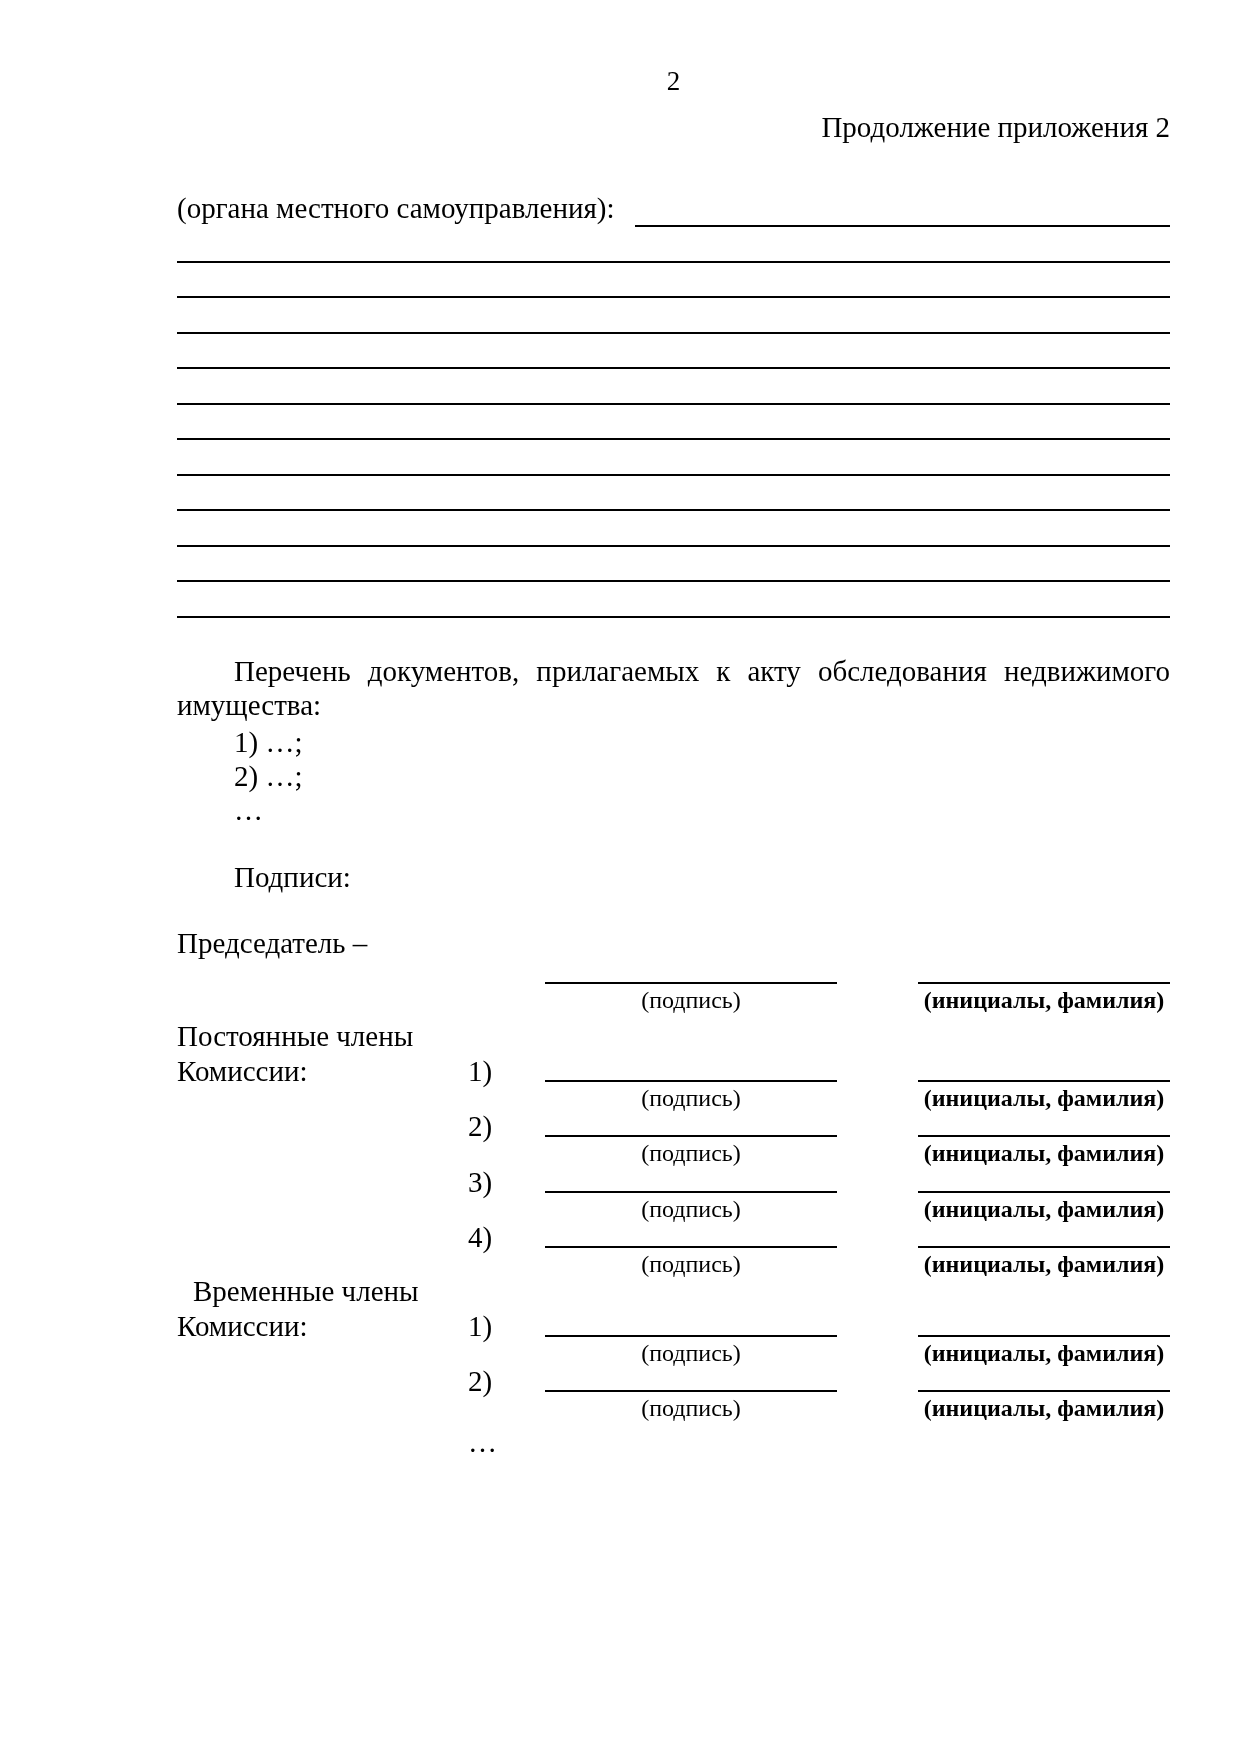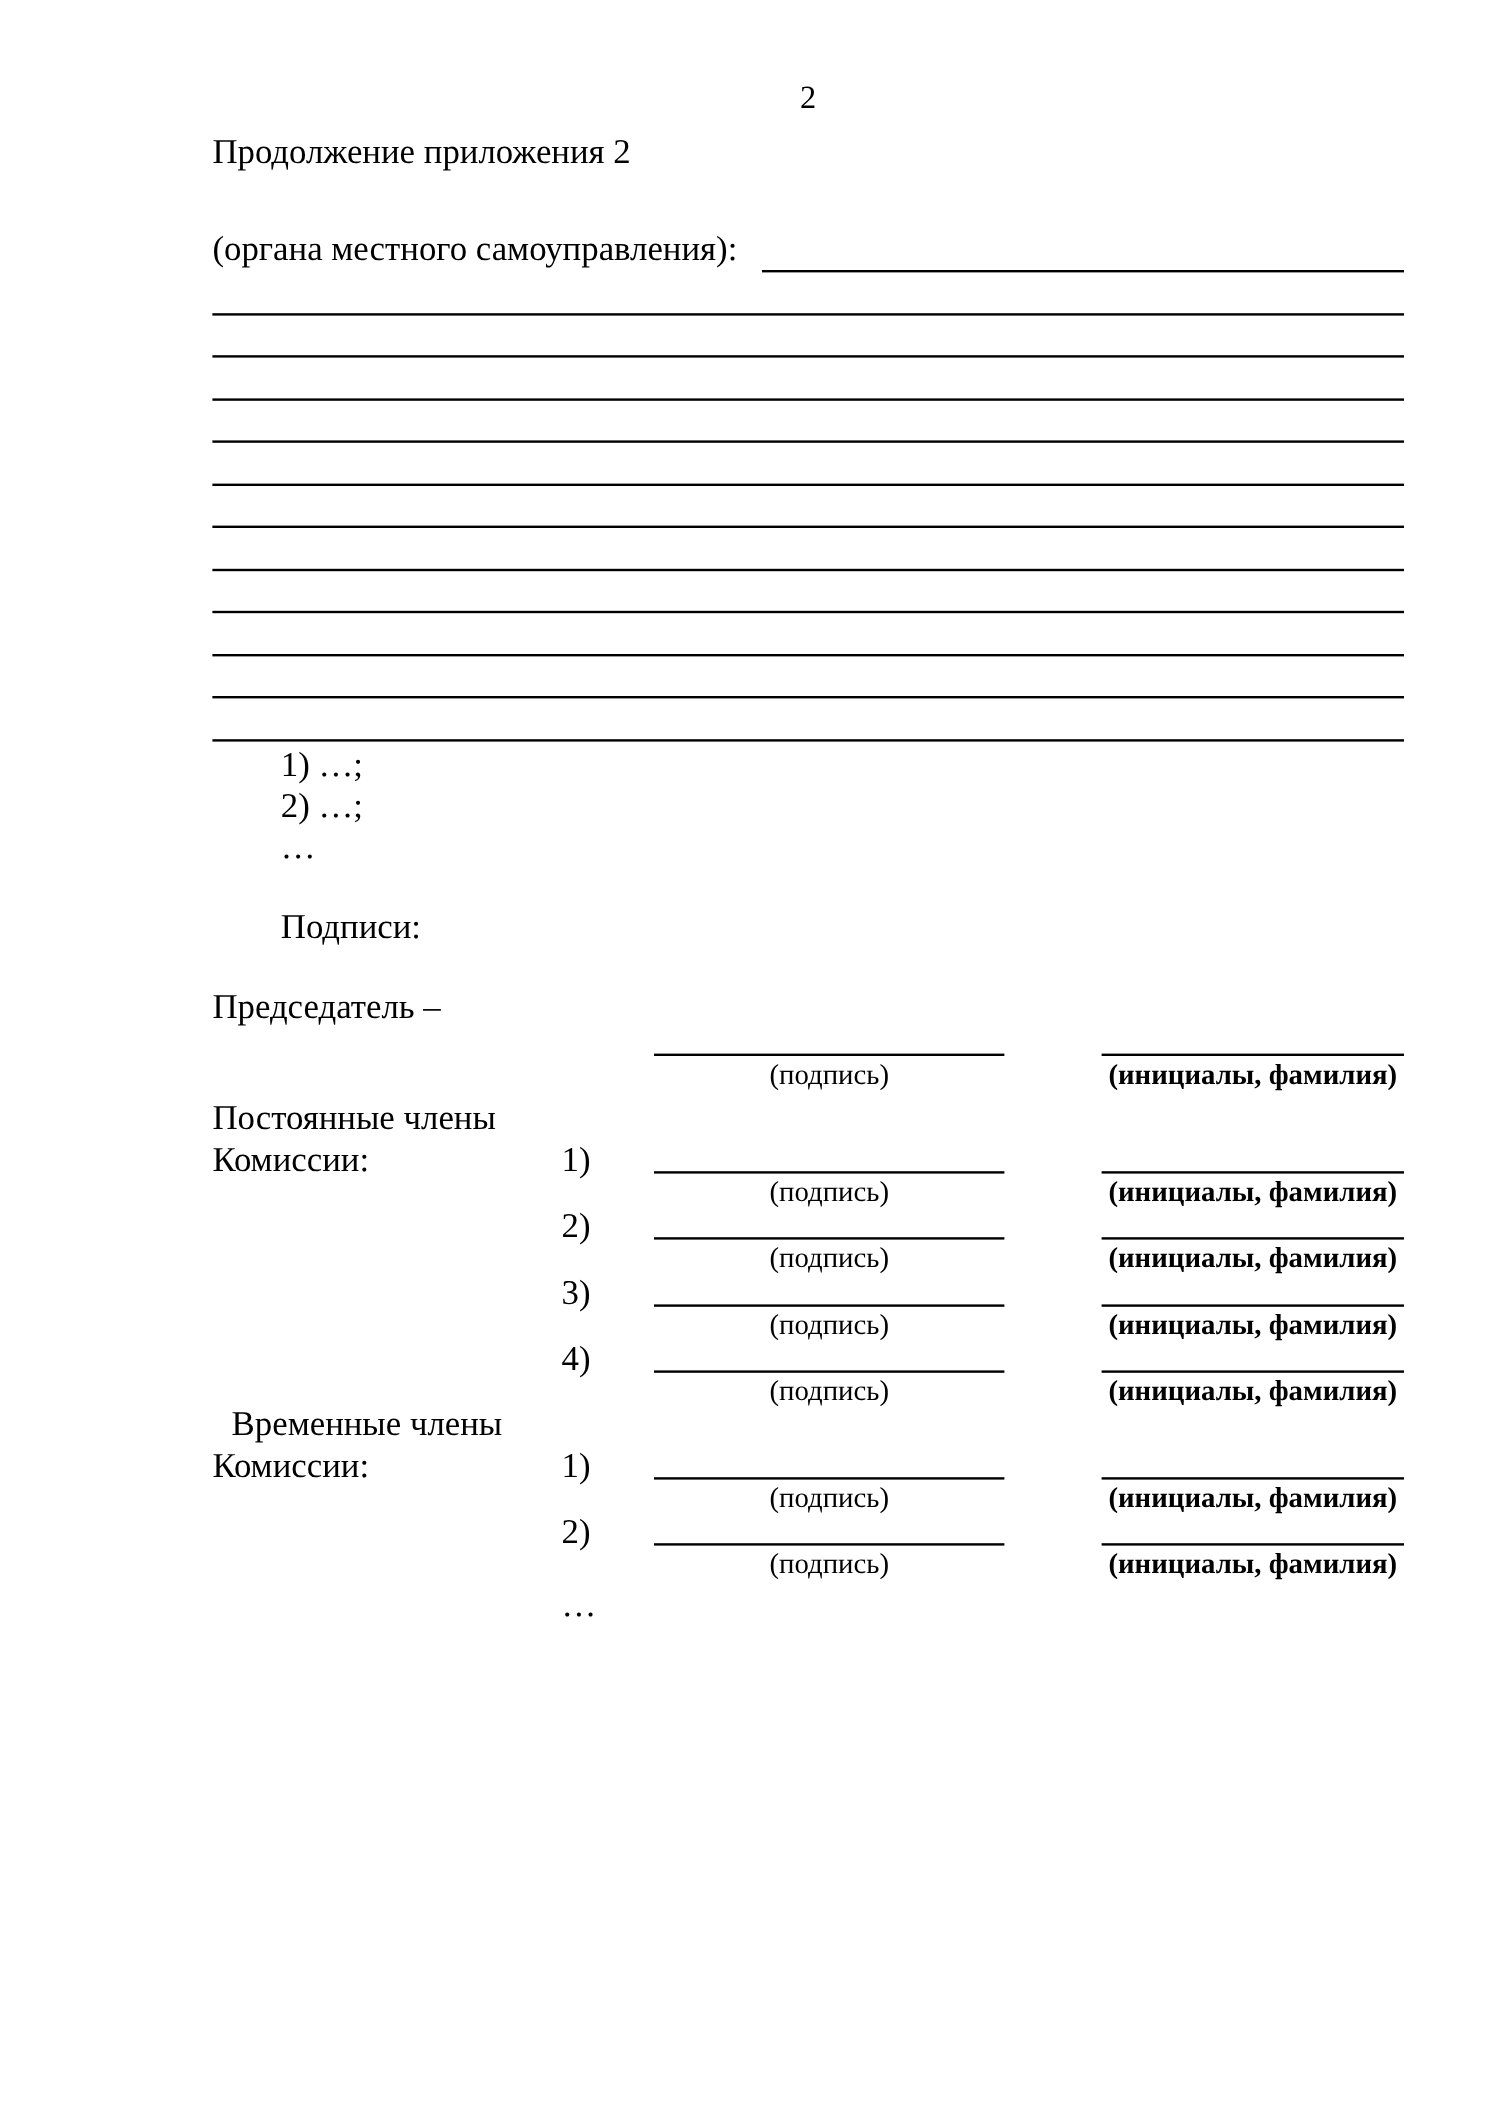--- a/index.html
+++ b/index.html
@@ -6,21 +6,21 @@
   body {
     width: 1240px; height: 1754px;
     background: #ffffff;
     color: #000000;
     font-family: "Liberation Serif", serif;
     overflow: hidden;
   }
   .content { padding: 0 70px 0 177px; }
 
   #page-number { margin-top: 64px; text-align: center; font-size: 27px; line-height: 35px; }
-  #continuation { margin-top: 11px; font-size: 29px; line-height: 35px; }
+  #continuation { margin-top: 11px; text-align: right; font-size: 29px; line-height: 35px; }
 
   .org-row { margin-top: 45px; display: flex; height: 37px; font-size: 29px; line-height: 37px; gap: 11px; }
   .org-row .label { white-space: nowrap; }
   .org-row .fill { flex: 1; border-bottom: 2px solid #000; margin-left: 10px; }
 
   .blank-lines { margin-top: 0; }
   .blank-line { height: 33.5px; border-bottom: 2px solid #000; }
 
   .para {
     margin-top: 36px; font-size: 29px; line-height: 34px;
@@ -62,20 +62,21 @@
     <div class="blank-line"></div>
     <div class="blank-line"></div>
     <div class="blank-line"></div>
     <div class="blank-line"></div>
     <div class="blank-line"></div>
     <div class="blank-line"></div>
     <div class="blank-line"></div>
     <div class="blank-line"></div>
   </div>
 
+  <div class="para">Перечень документов, прилагаемых к акту обследования недвижимого имущества:</div>
   <div class="item first">1) …;</div>
   <div class="item">2) …;</div>
   <div class="item">…</div>
 
   <div class="sig-heading">Подписи:</div>
 
   <div class="sig-area">
 
     <div class="abs" style="left:0; top:31px;">Председатель –</div>
     <div class="sline col-sig" style="top:87px;"></div>

